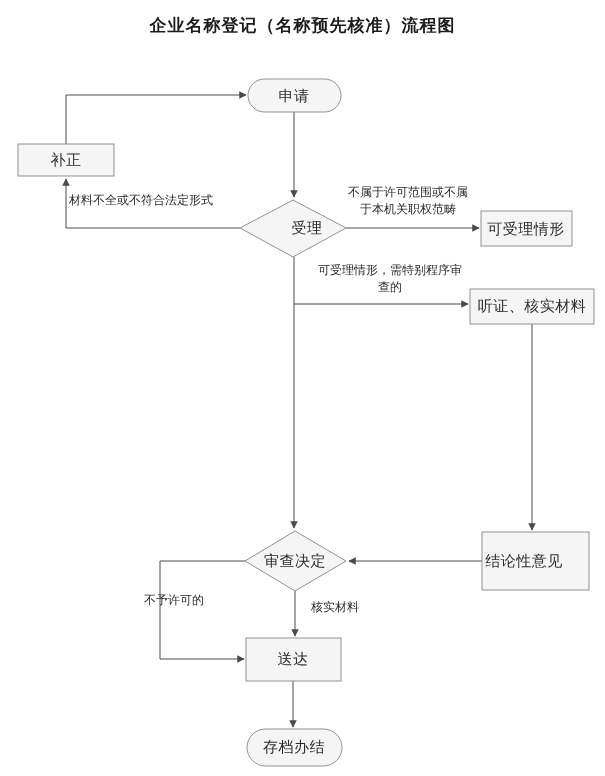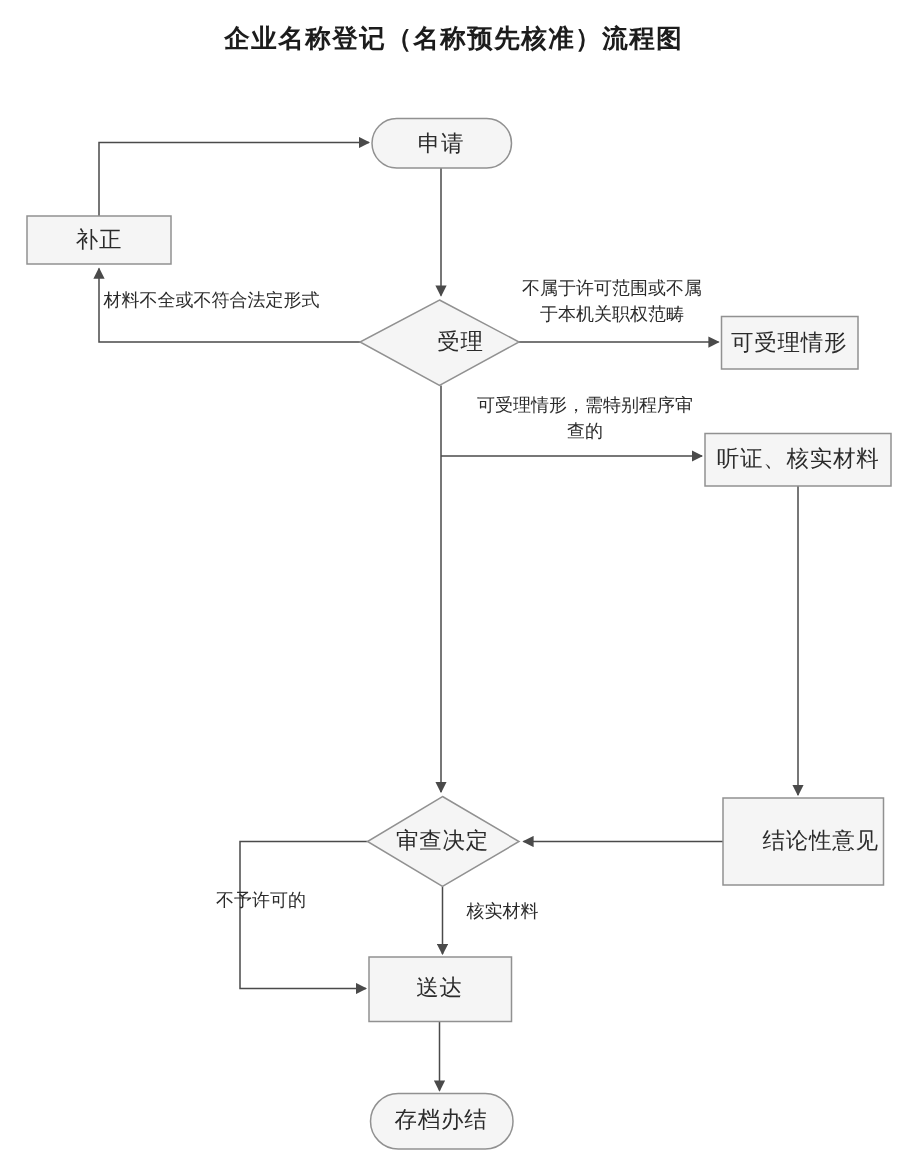--- a/index.html
+++ b/index.html
@@ -98,21 +98,21 @@
     <polygon class="shape" points="295,531 346,561 295,591 245,561"></polygon>
     <rect class="shape" x="246" y="638" width="95" height="43"></rect>
     <rect class="shape" x="247" y="729" width="95" height="37" rx="18.5"></rect>
   </svg>
 
   <div class="node-label" style="left:294px; top:96px;">申请</div>
   <div class="node-label" style="left:66px; top:160px;">补正</div>
   <div class="node-label" style="left:307px; top:228px;">受理</div>
   <div class="node-label" style="left:526px; top:229px;">可受理情形</div>
   <div class="node-label" style="left:532px; top:306px;">听证、核实材料</div>
-  <div class="node-label" style="left:547px; top:561px;">结论性意见</div>
+  <div class="node-label" style="left:524px; top:561px;">结论性意见</div>
   <div class="node-label" style="left:295px; top:561px;">审查决定</div>
   <div class="node-label" style="left:293px; top:659px;">送达</div>
   <div class="node-label" style="left:294px; top:747px;">存档办结</div>
 
   <div class="edge-label nowrap" style="left:69px; top:192px;">材料不全或不符合法定形式</div>
   <div class="edge-label center" style="left:345px; top:184px; width:126px;">不属于许可范围或不属于本机关职权范畴</div>
   <div class="edge-label center" style="left:316px; top:262px; width:148px;">可受理情形，需特别程序审查的</div>
   <div class="edge-label nowrap" style="left:96px; top:592px;margin-left:48px;">不予许可的</div>
   <div class="edge-label nowrap" style="left:311px; top:599px;">核实材料</div>
 

